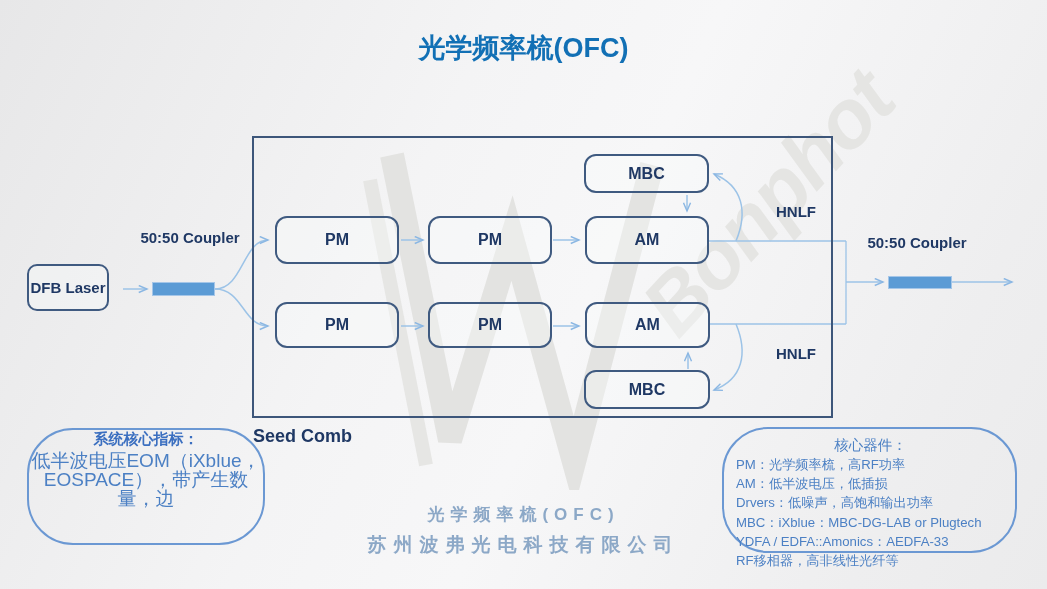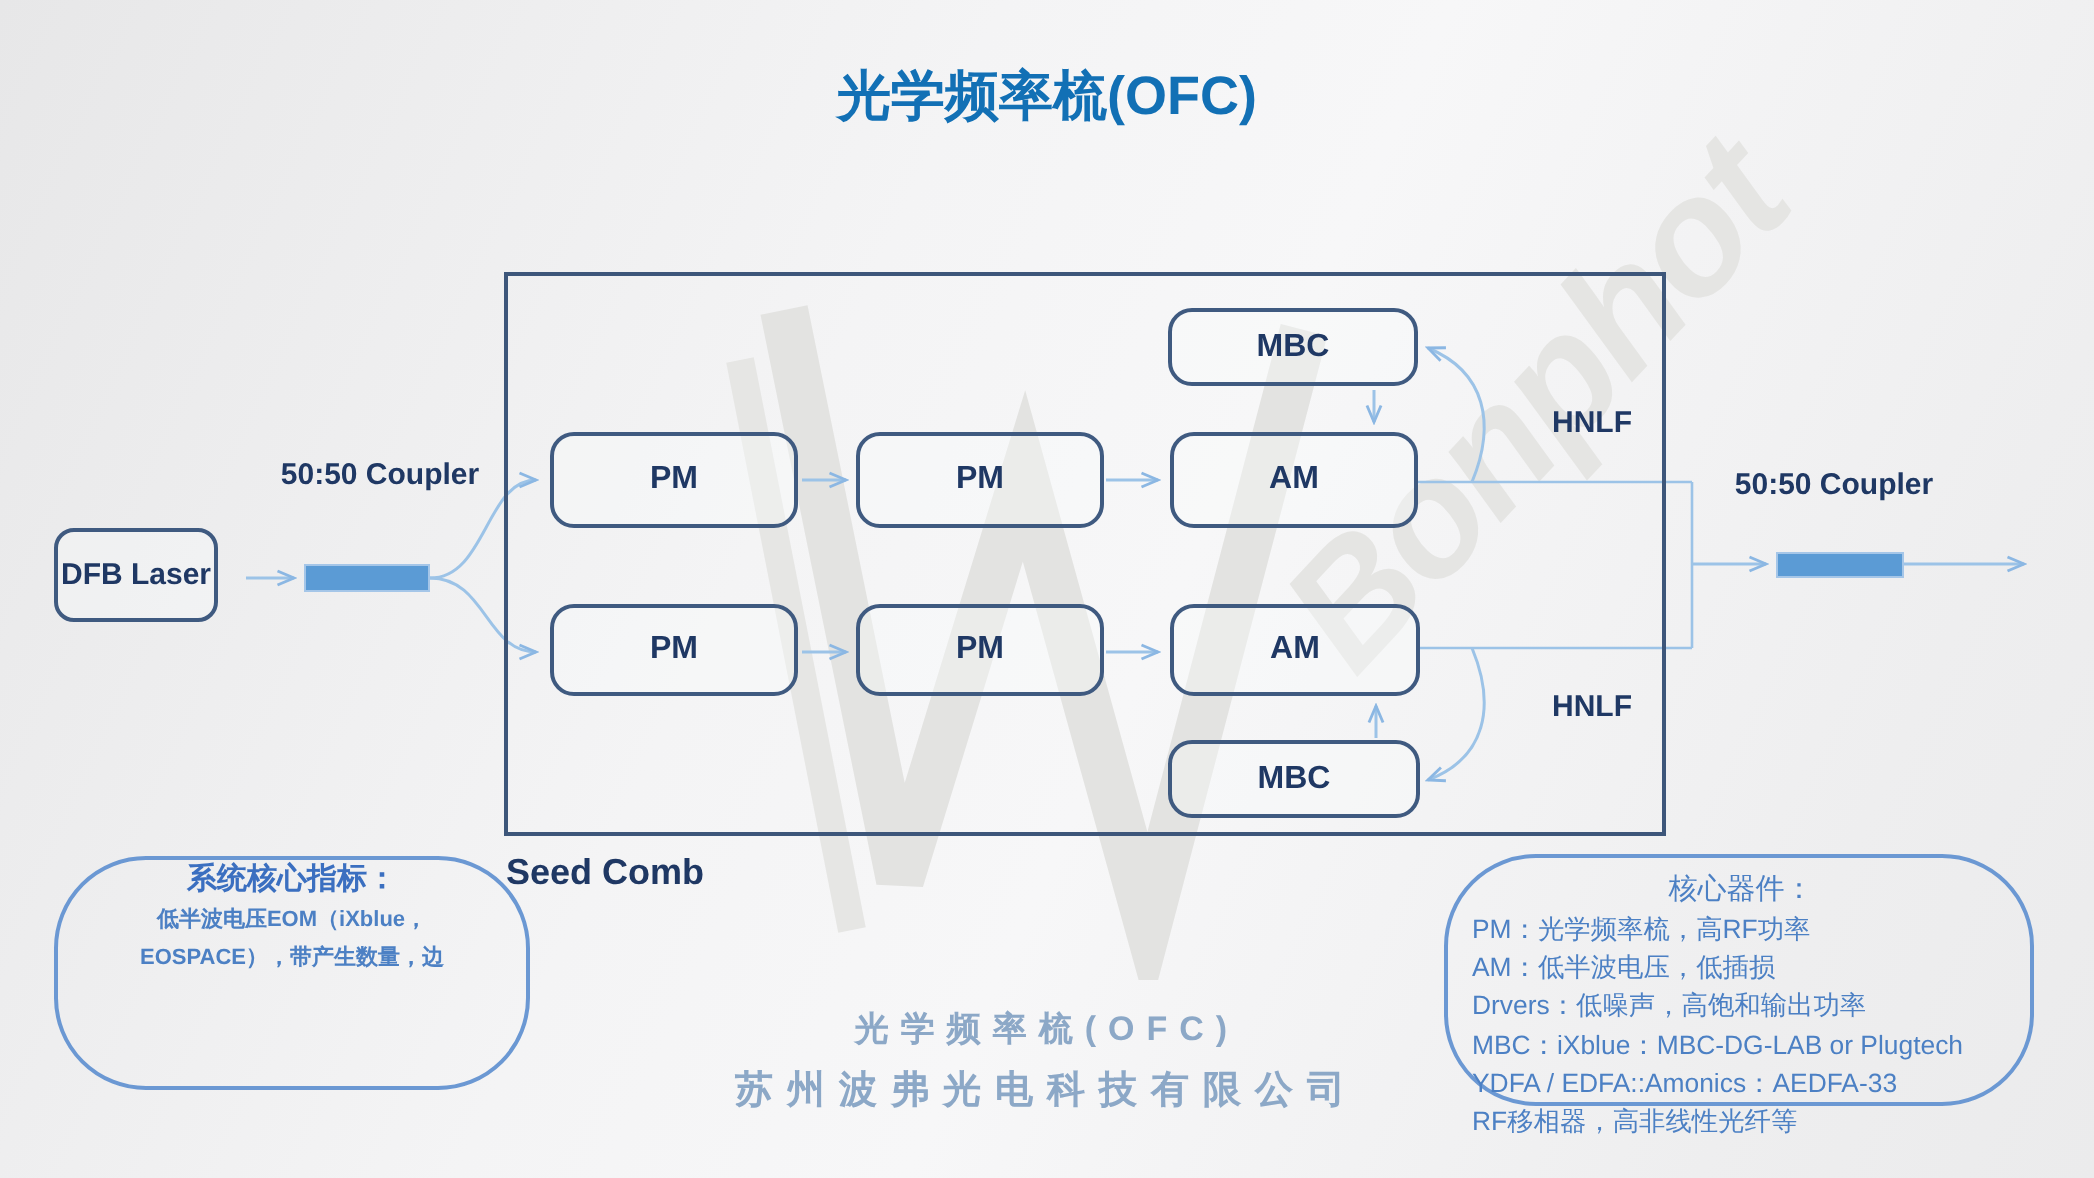--- a/index.html
+++ b/index.html
@@ -71,21 +71,21 @@
   
   .info-box {
     position:absolute; border:2px solid #6b98d3; border-radius:46px;
     color:#4c80c4; z-index:2; background:transparent;
   }
   .info-left {
     left:27px; top:428px; width:238px; height:117px;
     text-align:center; 
   }
   .info-left .ib-title { font-size:15px; font-weight:bold; color:#3b6fc0; margin-bottom:2px; }
-  .info-left .ib-line  { font-size:11px; line-height:19px;font-weight:bold; }
+  .info-left .ib-line  { font-size:19px; line-height:19px; }
   .info-right {
     left:722px; top:427px; width:295px; height:126px; padding:7px 10px 0 12px;
   }
   .info-right .ib-title { text-align:center; font-size:14.5px; line-height:19px; }
   .info-right .ib-line  { font-size:13.2px; line-height:19.2px; white-space:nowrap; }
 
   
   .footer-1 {
     position:absolute; top:503px; left:0; width:100%; text-align:center;
     font-size:17px; font-weight:bold; letter-spacing:6px; color:#8ca8c7; z-index:2;

